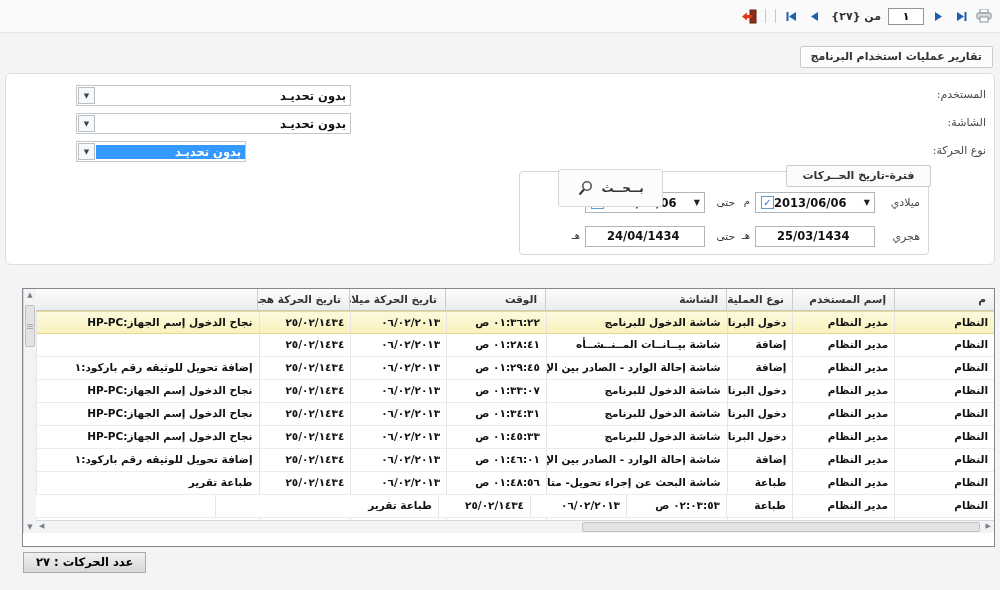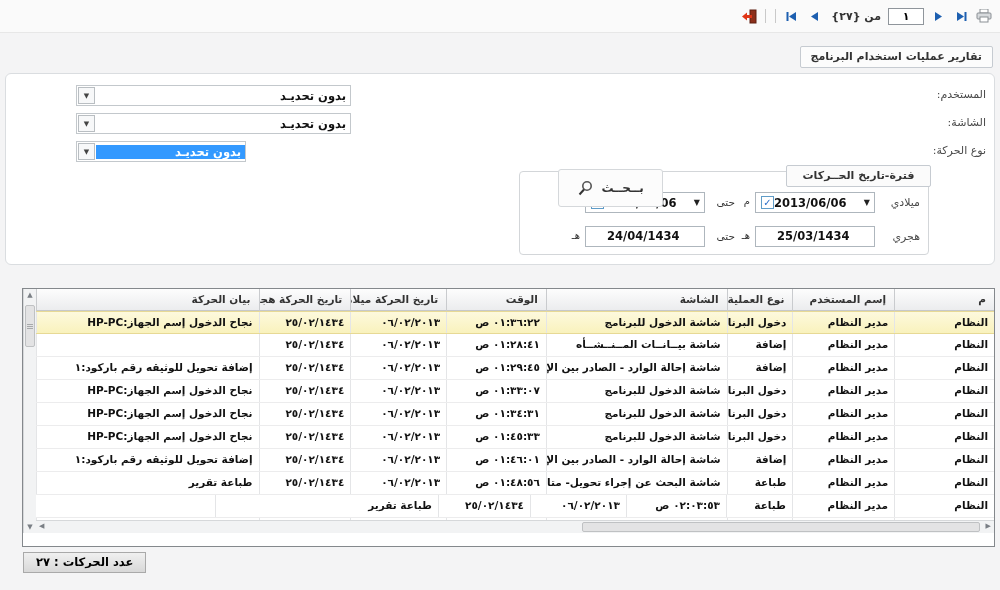--- a/index.html
+++ b/index.html
@@ -224,21 +224,20 @@
   </div>
   <div class="grid-main">
     <div class="grid-header" id="grid-header">
         <div class="hcell" style="width: 100px;">م</div>
         <div class="hcell" style="width: 102px;">إسم المستخدم</div>
         <div class="hcell" style="width: 66px;">نوع العملية</div>
         <div class="hcell" style="width: 181px;">الشاشة</div>
         <div class="hcell" style="width: 100px;">الوقت</div>
         <div class="hcell" style="width: 96px;">تاريخ الحركة ميلادي</div>
         <div class="hcell" style="width: 92px;">تاريخ الحركة هجري</div>
-        <div class="hcell" style="width: 223px;">بيان الحركة</div>
       </div>
     <div class="grid-body" id="grid-body">
         <div class="grow selected">
           <div class="cell" style="width: 100px;">النظام</div>
           <div class="cell" style="width: 102px;">مدير النظام</div>
           <div class="cell" style="width: 66px;">دخول البرنامج</div>
           <div class="cell" style="width: 181px;">شاشة الدخول للبرنامج</div>
           <div class="cell" style="width: 100px;">٠١:٣٦:٢٢ ص</div>
           <div class="cell" style="width: 96px;">٠٦/٠٢/٢٠١٣</div>
           <div class="cell" style="width: 92px;">٢٥/٠٢/١٤٣٤</div>

